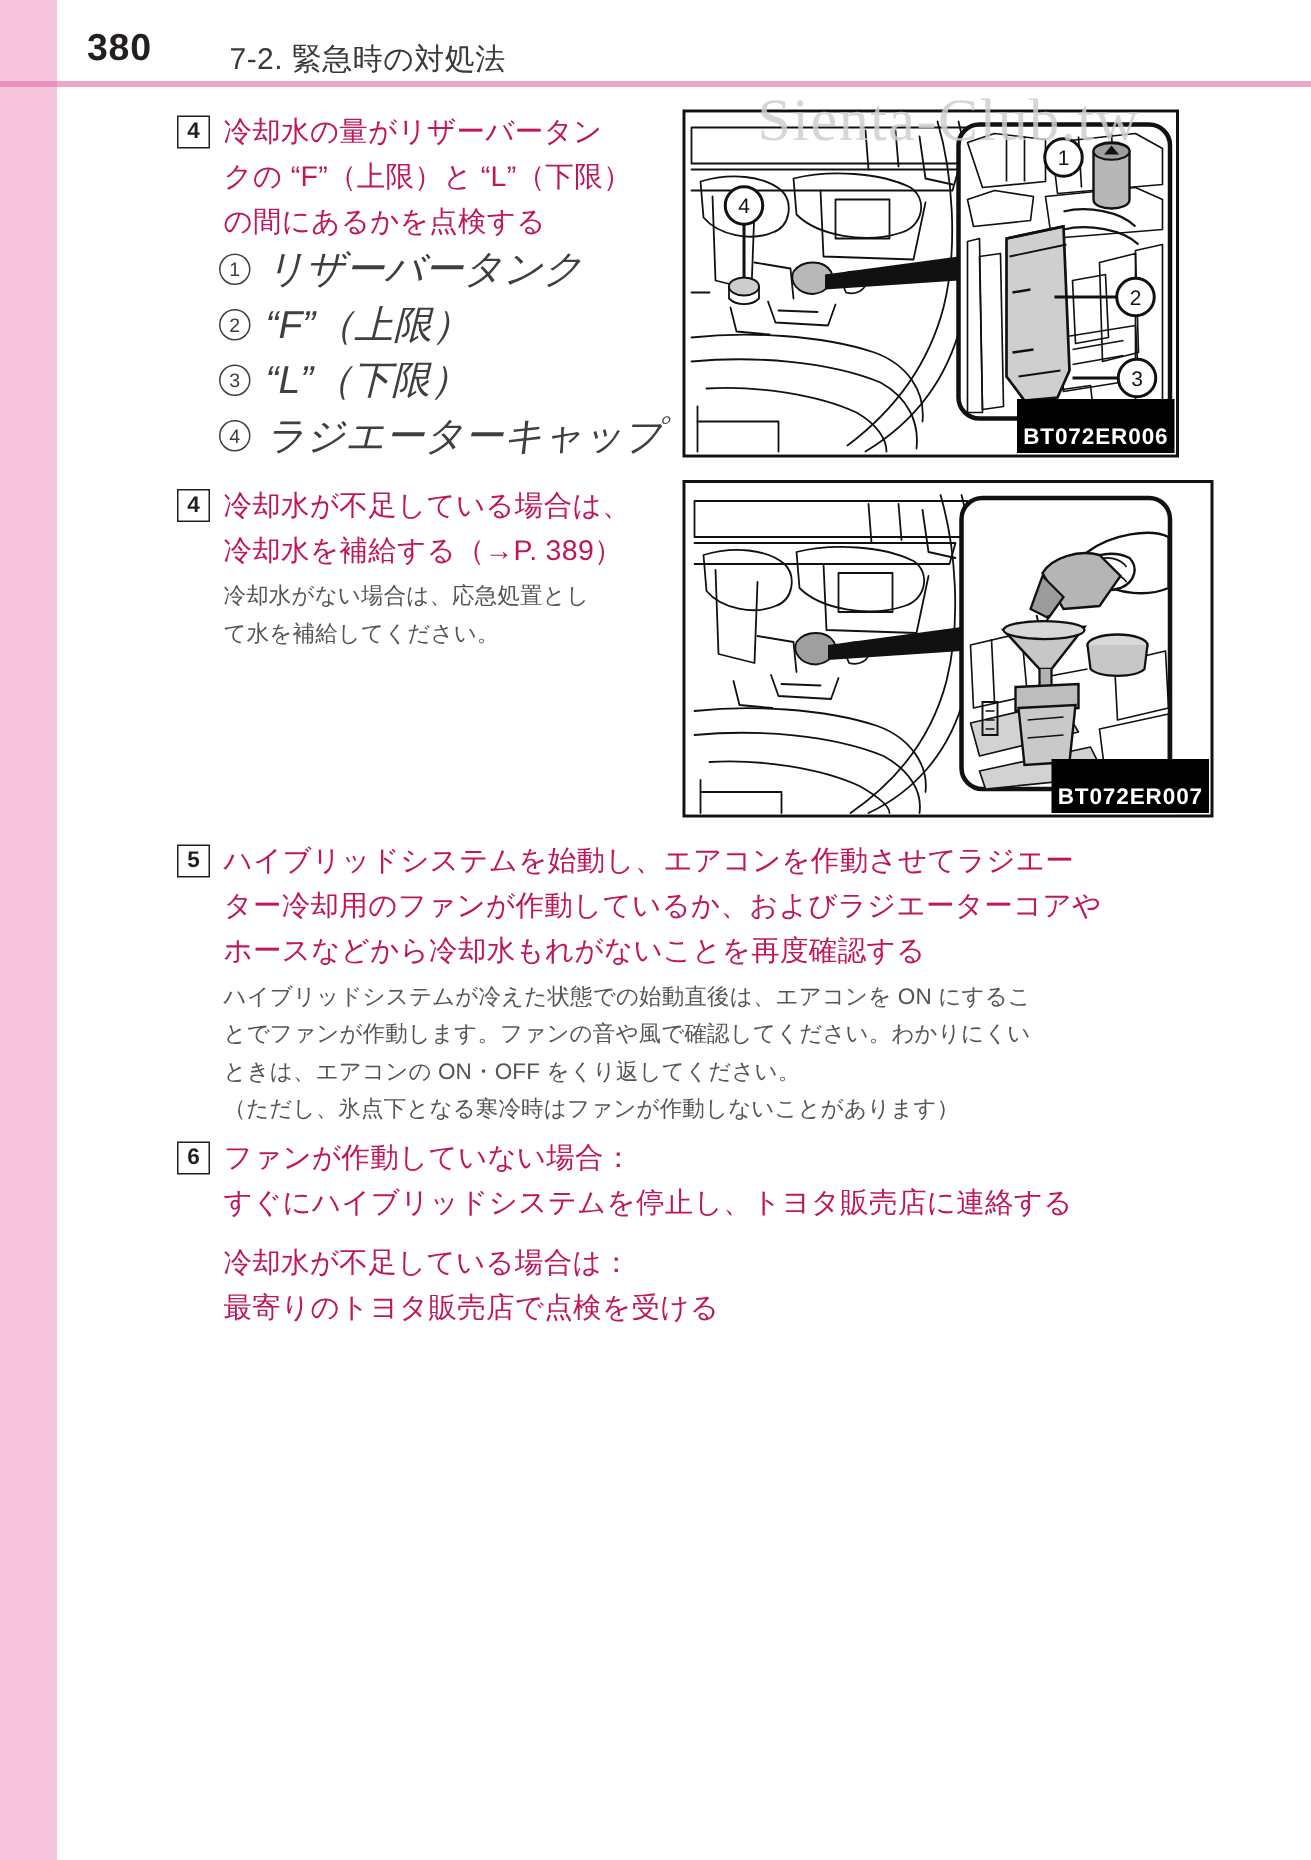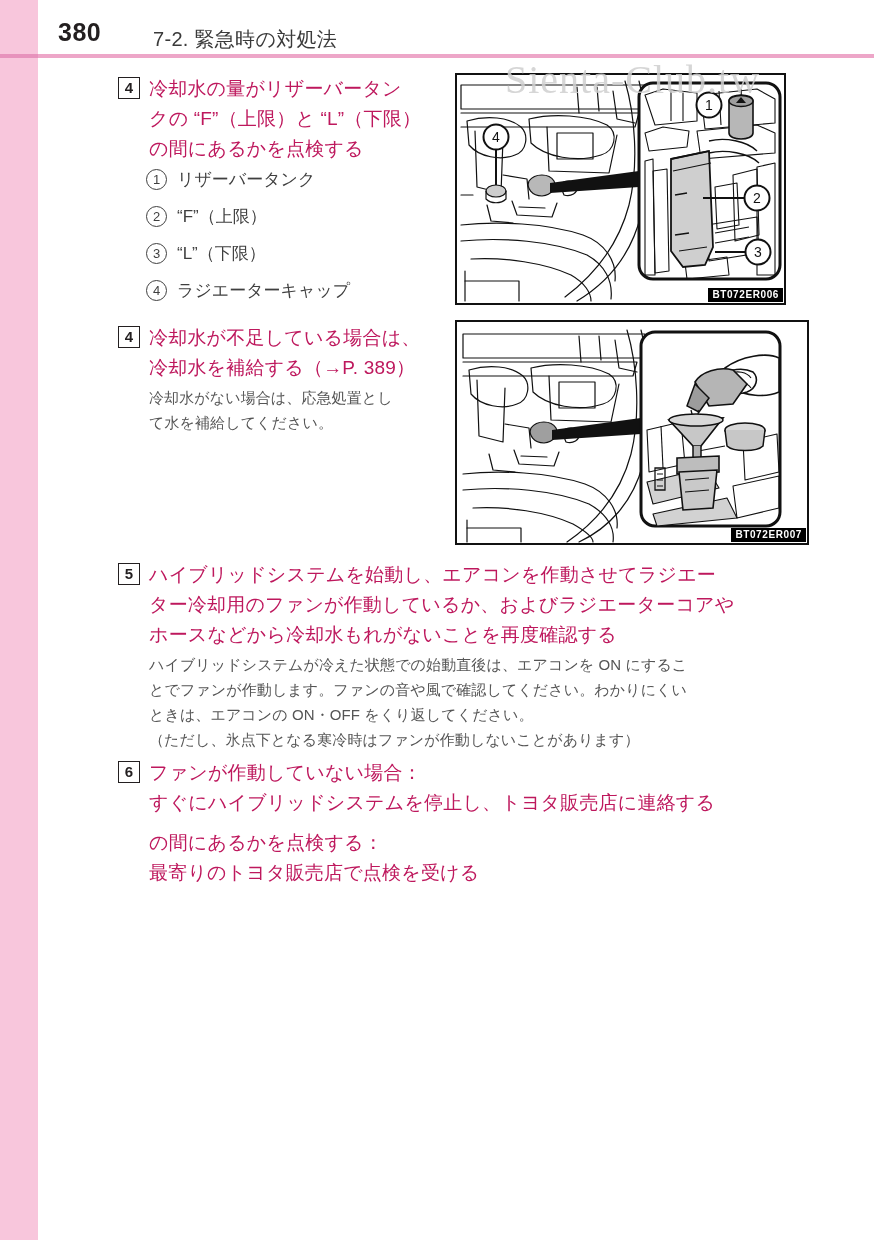--- a/index.html
+++ b/index.html
@@ -126,23 +126,24 @@
     border-radius: 50%;
     font-size: 13px;
     line-height: 19px;
     text-align: center;
     flex: 0 0 auto;
     margin-right: 10px;
     margin-top: 4px;
     color: #3f3f3f;
   }
   .callout-label {
-    font-size: 17px;
+    font-size: 26px;
     line-height: 29px;
     color: #3f3f3f;
+    font-style: italic;
   }
 
   .note {
     position: absolute;
     font-size: 15px;
     line-height: 25px;
     color: #555;
     letter-spacing: 0.1px;
   }
 
@@ -151,24 +152,24 @@
     position: absolute;
     border: 2.4px solid #111;
     background: #fff;
     overflow: hidden;
   }
   .illus-id {
     position: absolute;
     right: 1px; bottom: 1px;
     background: #000;
     color: #fff;
-    font-size: 10px;
+    font-size: 15px;
     font-weight: bold;
     letter-spacing: 0.6px;
-    padding: 1px 4px 2px 4px;
+    padding: 17px 4px 2px 4px;
     font-family: "Liberation Sans", sans-serif;
   }
   .illus svg { display: block; }
 </style>
 </head>
 <body>
 
 <div class="edge-tab">
   <div class="edge-tab-inner"></div>
 </div>
@@ -241,21 +242,21 @@
   </div>
 
   <div class="step" style="left:118px; top:700px; width:680px;">
     <div class="step-box">6</div>
     <div class="step-text">
       <div>ファンが作動していない場合：</div>
       <div>すぐにハイブリッドシステムを停止し、トヨタ販売店に連絡する</div>
     </div>
   </div>
   <div class="step-text" style="position:absolute; left:149px; top:770px; width:680px;">
-    <div>の間にあるかを点検する：</div>
+    <div>冷却水が不足している場合は：</div>
     <div>最寄りのトヨタ販売店で点検を受ける</div>
   </div>
 
 </div>
 
 <div class="illus" style="left:455px; top:73px; width:331px; height:232px;">
   <svg width="327" height="228" viewBox="0 0 327 228">
     <rect x="0" y="0" width="327" height="228" fill="#ffffff"></rect>
     <g stroke="#111" stroke-width="1.2" fill="none" stroke-linejoin="round" stroke-linecap="round">
 

